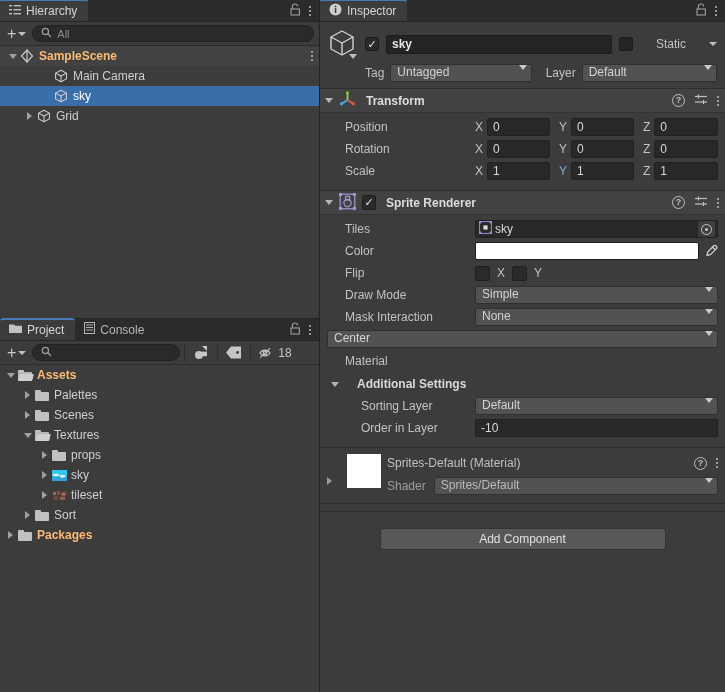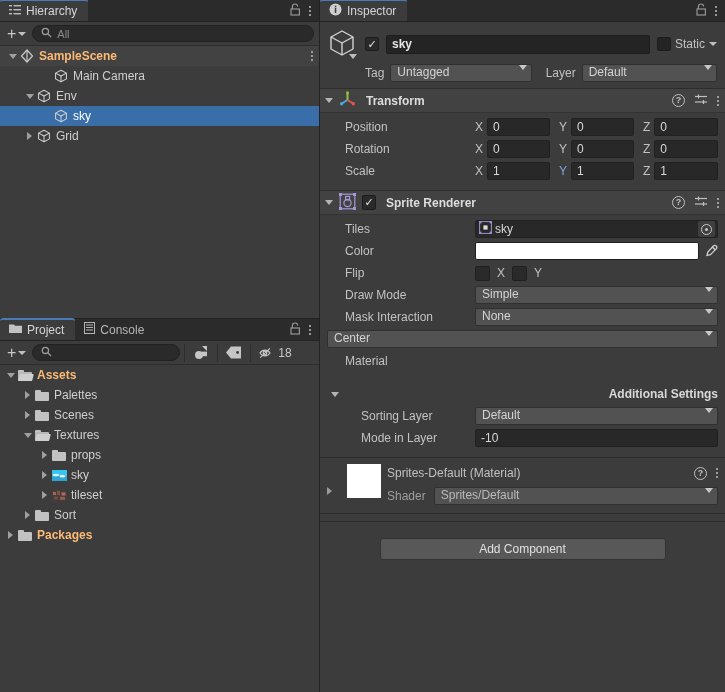--- a/index.html
+++ b/index.html
@@ -110,21 +110,21 @@
   .chk {
     width: 14px; height: 14px; background: #242424; border: 1px solid #1d1d1d; border-radius: 2px;
     display: flex; align-items: center; justify-content: center; flex: 0 0 14px;
   }
   .chk.on { background: #2a2a2a; }
   .chk .tick { color: #e4e4e4; font-size: 11px; line-height: 11px; }
   .name-field {
     flex: 1; height: 19px; background: #242424; border: 1px solid #1d1d1d; border-radius: 2px;
     display: flex; align-items: center; padding: 0 5px; color: #e6e6e6; font-weight: bold; font-size: 12px;
   }
-  .static-wrap { display: flex; align-items: center; gap: 4px; }
+  .static-wrap { display: flex; align-items: center; gap: 23px; }
   .static-lbl { font-size: 12px; color: #c2c2c2; }
   .obj-row2 { display: flex; align-items: center; gap: 6px; padding-left: 37px; }
   .fld-lbl { font-size: 12px; color: #c2c2c2; }
   .dropdown {
     height: 18px; background: #525252; border: 1px solid #303030; border-radius: 2px;
     display: flex; padding: 0 4px 0 6px; color: #d3d3d3; font-size: 12px;
   }
   .dropdown .dd-caret { margin-left: auto; width:0;height:0;
     border-left:4px solid transparent;border-right:4px solid transparent;border-top:5px solid #c8c8c8; }
   .dropdown.dim { color: #b9b9b9; }
@@ -164,21 +164,21 @@
   .pick-dot { width: 11px; height: 11px; border-radius: 50%; border: 1.5px solid #c9c9c9; display:flex;align-items:center;justify-content:center;}
   .pick-dot i { width: 3px; height: 3px; background: #c9c9c9; border-radius: 50%; display:block; }
   .color-field {
     flex: 1; height: 18px; background: #ffffff; border: 1px solid #1f1f1f; border-radius: 2px;
     display: flex; align-items: center;
   }
   .color-row { display: flex; align-items: center; flex: 1; gap: 4px; }
   .eyedrop { width: 15px; flex: 0 0 15px; display: flex; align-items: center; justify-content: center;}
   .flip-row { display: flex; align-items: center; gap: 7px; flex: 1; }
   .chk-sm { width: 15px; height: 15px; background: #2a2a2a; border: 1px solid #202020; border-radius: 2px; flex: 0 0 15px; }
-  .sub-head { display: flex; align-items: center; gap: 18px; height: 20px; margin: 13px 0 2px 0; padding-left: 4px; justify-content: space-between; }
+  .sub-head { display: flex; align-items: center; gap: 18px; height: 20px; margin: 3px 0 2px 0; padding-left: 4px; }
   .sub-head .foldout { width:0;height:0;border-left:4px solid transparent;border-right:4px solid transparent;border-top:5px solid #b5b5b5; }
   .sub-head .st { font-size: 12px; font-weight: bold; color: #d8d8d8; }
 
   
   .mat-block { background: #3c3c3c; border-bottom: 1px solid #2d2d2d; padding: 6px 7px 8px 7px; display: flex; gap: 6px; }
   .mat-foldout { width: 14px; flex: 0 0 14px; display: flex; align-items: flex-end; padding-bottom: 10px; }
   .mat-foldout .tri-r { width:0;height:0;border-top:4px solid transparent;border-bottom:4px solid transparent;border-left:5px solid #9a9a9a; }
   .mat-thumb { width: 34px; height: 34px; background: #ffffff; flex: 0 0 34px; }
   .mat-right { flex: 1; display: flex; flex-direction: column; gap: 5px; }
   .mat-title-row { display: flex; align-items: center; height: 18px; }
@@ -273,34 +273,20 @@
             <span style="width:40px;flex:0 0 40px"></span>
             <span class="arrow"></span>
             <span class="ico">
               <svg width="14" height="14" viewBox="0 0 16 16" fill="none" stroke="#cfcfcf" stroke-width="1.2" stroke-linejoin="round">
                 <path d="M8 1.4 L14.2 4.7 V11.3 L8 14.6 L1.8 11.3 V4.7 Z"></path>
                 <path d="M1.8 4.7 L8 8 L14.2 4.7"></path>
                 <path d="M8 8 V14.6"></path>
               </svg>
             </span>
             <span class="lbl">Main Camera</span>
-          </div>
-          <div class="row">
-            <span style="width:23px;flex:0 0 23px"></span>
-            <span class="arrow">
-              <span class="tri-d"></span>
-            </span>
-            <span class="ico">
-              <svg width="14" height="14" viewBox="0 0 16 16" fill="none" stroke="#cfcfcf" stroke-width="1.2" stroke-linejoin="round">
-                <path d="M8 1.4 L14.2 4.7 V11.3 L8 14.6 L1.8 11.3 V4.7 Z"></path>
-                <path d="M1.8 4.7 L8 8 L14.2 4.7"></path>
-                <path d="M8 8 V14.6"></path>
-              </svg>
-            </span>
-            <span class="lbl">Env</span>
           </div>
           <div class="row selected">
             <span style="width:40px;flex:0 0 40px"></span>
             <span class="arrow"></span>
             <span class="ico">
               <svg width="14" height="14" viewBox="0 0 16 16" fill="none" stroke="#cfcfcf" stroke-width="1.2" stroke-linejoin="round">
                 <path d="M8 1.4 L14.2 4.7 V11.3 L8 14.6 L1.8 11.3 V4.7 Z"></path>
                 <path d="M1.8 4.7 L8 8 L14.2 4.7"></path>
                 <path d="M8 8 V14.6"></path>
               </svg>
@@ -822,21 +808,21 @@
             <span class="st">Additional Settings</span>
           </div>
           <div class="prow">
             <span class="plabel indent2">Sorting Layer</span>
             <div class="dropdown" style="flex:1">
               <span>Default</span>
               <span class="dd-caret"></span>
             </div>
           </div>
           <div class="prow">
-            <span class="plabel indent2">Mode in Layer</span>
+            <span class="plabel indent2">Order in Layer</span>
             <div class="num-field" style="flex:1">
               <span>-10</span>
             </div>
           </div>
         </div>
       </div>
 
       <div class="mat-block">
         <div class="mat-foldout">
             <span class="tri-r"></span>

